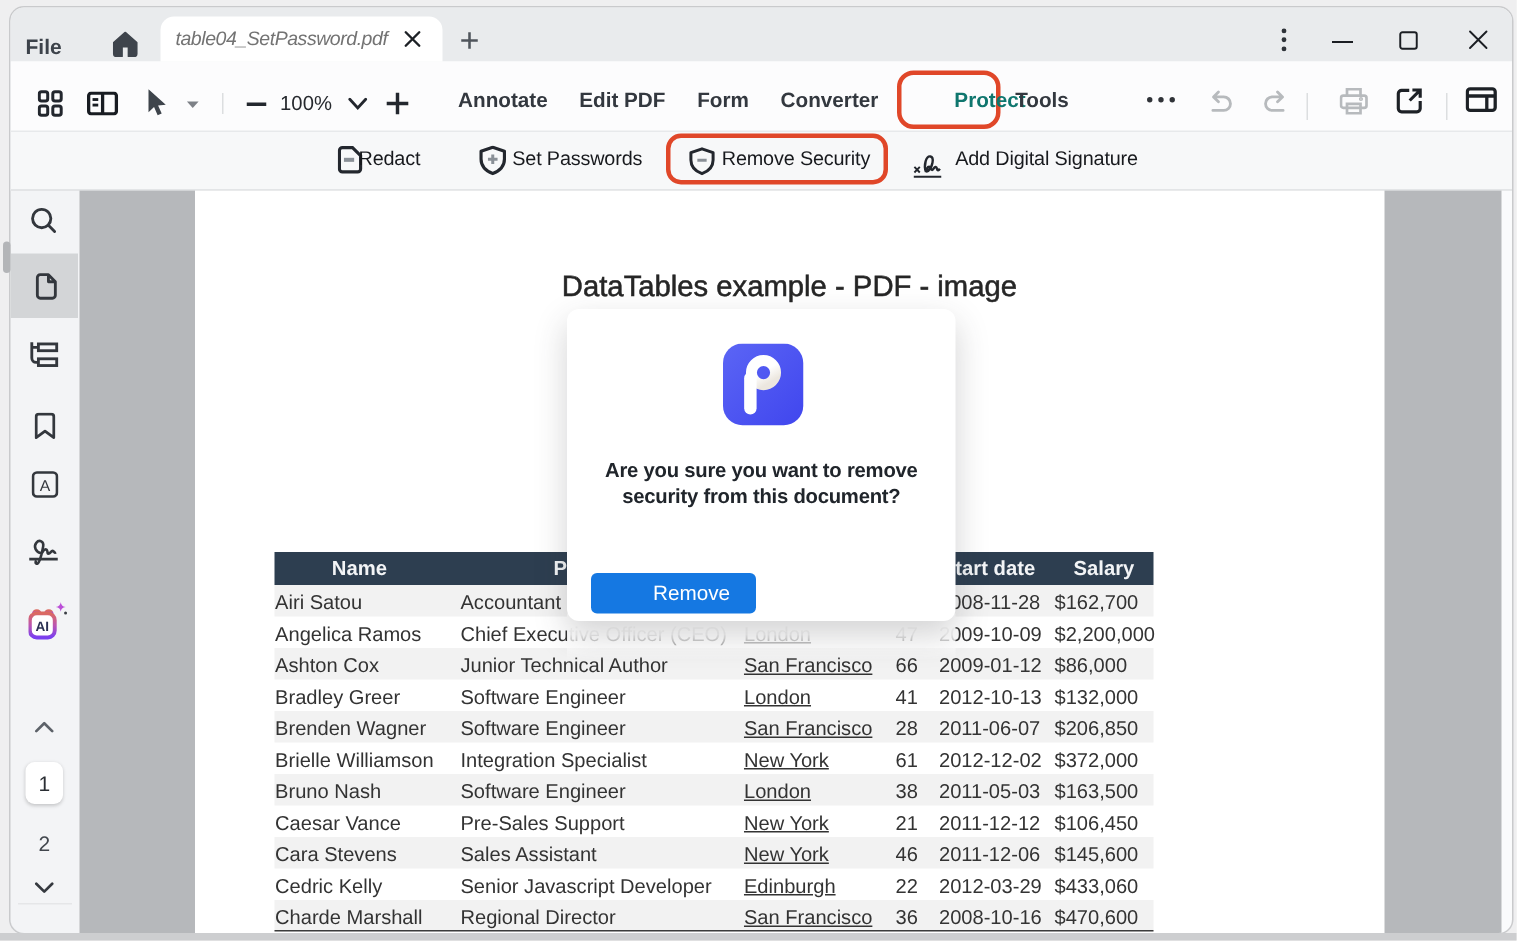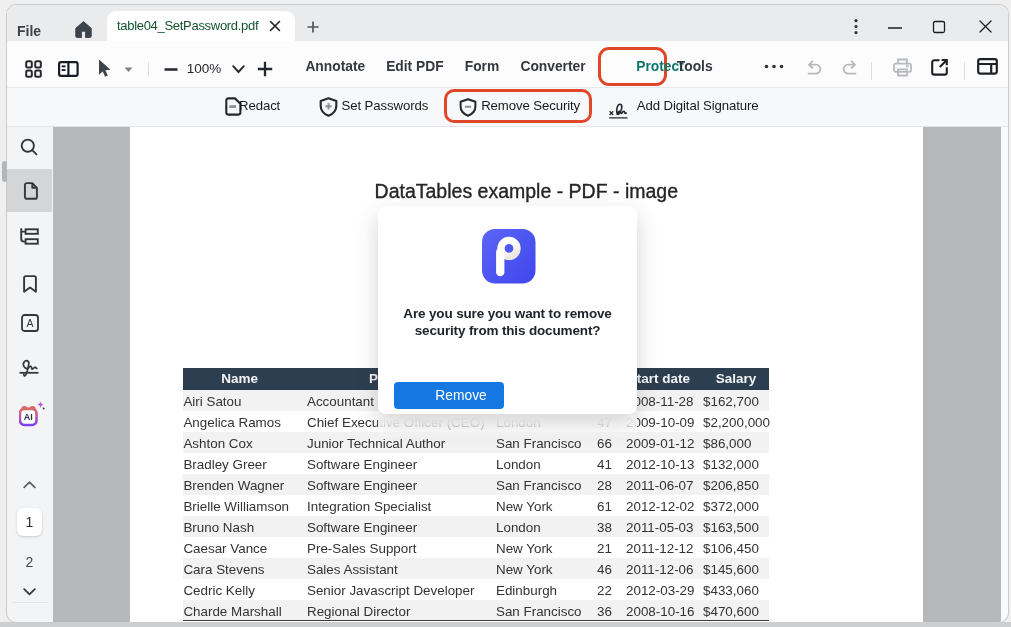--- a/index.html
+++ b/index.html
@@ -37,40 +37,40 @@
   .btn { position:absolute; top:176.3px; width:110.7px; height:27px; border-radius:4px;
      font-size:13.8px;padding-left:24px; }
   
   #tbl { position:absolute; left:175.6px; top:362.5px; width:586.5px; }
   #thead { position:relative; height:22.6px; background:#2d3e50; color:#f2f4f6;
      font-weight:bold; font-size:13.5px; }
   .th { position:absolute; top:3.2px; transform:translateX(-50%); }
   .row { position:relative; height:20.98px; font-size:13.4px; color:#333333; }
   .odd { background:#f2f2f2; }
   .cell { position:absolute; top:3.8px; white-space:nowrap; }
-  .cn { left:0.8px; } .cp { left:124.4px; } .co { left:313.4px; }
+  .cn { left:0.8px; } .cp { left:124.4px; } .co { left:313.4px;text-decoration:underline; }
   .ca { left:414.4px; } .cs { left:443.4px; } .cy { left:520.4px; }
 </style>
 </head>
 <body>
 <div id="win">
   <div class="abs" id="titlebar"></div>
   <div class="abs" id="toolbar"></div>
   <div class="abs" id="subbar"></div>
   <div class="abs" id="content"></div>
   <div class="abs" id="page"></div>
   <div class="abs" id="sidebar"></div>
   <div class="abs" id="scrolltrack"></div>
 
   <div class="t" style="left:10px;top:17px;height:18px;line-height:18px;font-size:14px;font-weight:600;color:#3d434b;">File</div>
   <svg class="abs" style="left:67.9px;top:15.9px;" width="17" height="17" viewBox="0 0 17 17">
     <path d="M8.5 0.6 L16.2 7.3 V15 a1.6 1.6 0 0 1 -1.6 1.6 H10.6 V10.2 H6.4 V16.6 H2.4 a1.6 1.6 0 0 1 -1.6 -1.6 V7.3 Z" fill="#3e444c" stroke="#3e444c" stroke-width="1" stroke-linejoin="round"></path>
   </svg>
   <div class="abs" id="tab"></div>
-  <div class="t" style="left:110px;top:12px;height:18px;line-height:18px;font-size:13px;letter-spacing:-0.3px;color:#14532d;">table04_SetPassword.pdf</div>
+  <div class="t" style="left:110px;top:12px;height:18px;line-height:18px;font-size:13px;letter-spacing:-0.3px;color:#737373;font-style:italic;">table04_SetPassword.pdf</div>
   <svg class="abs" style="left:261.5px;top:15px;" width="12" height="12" viewBox="0 0 12 12">
     <path d="M1.5 1.5 L10.5 10.5 M10.5 1.5 L1.5 10.5" stroke="#1d2126" stroke-width="1.6" stroke-linecap="round"></path>
   </svg>
   <svg class="abs" style="left:299.5px;top:15.5px;" width="12" height="12" viewBox="0 0 12 12">
     <path d="M6 0.5 V11.5 M0.5 6 H11.5" stroke="#50555c" stroke-width="1.7"></path>
   </svg>
   <svg class="abs" style="left:845px;top:13px;" width="8" height="17" viewBox="0 0 8 17">
     <circle cx="4" cy="2.6" r="1.6" fill="#2f3339"></circle>
       <circle cx="4" cy="8.5" r="1.6" fill="#2f3339"></circle>
       <circle cx="4" cy="14.6" r="1.6" fill="#2f3339"></circle>

